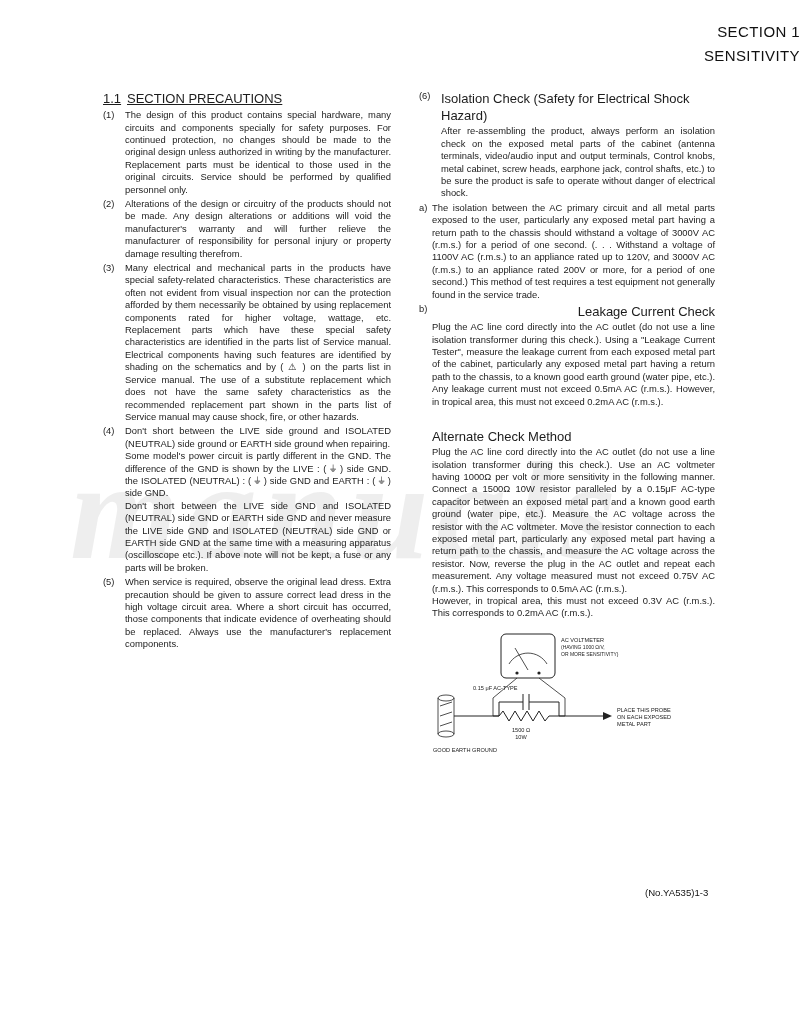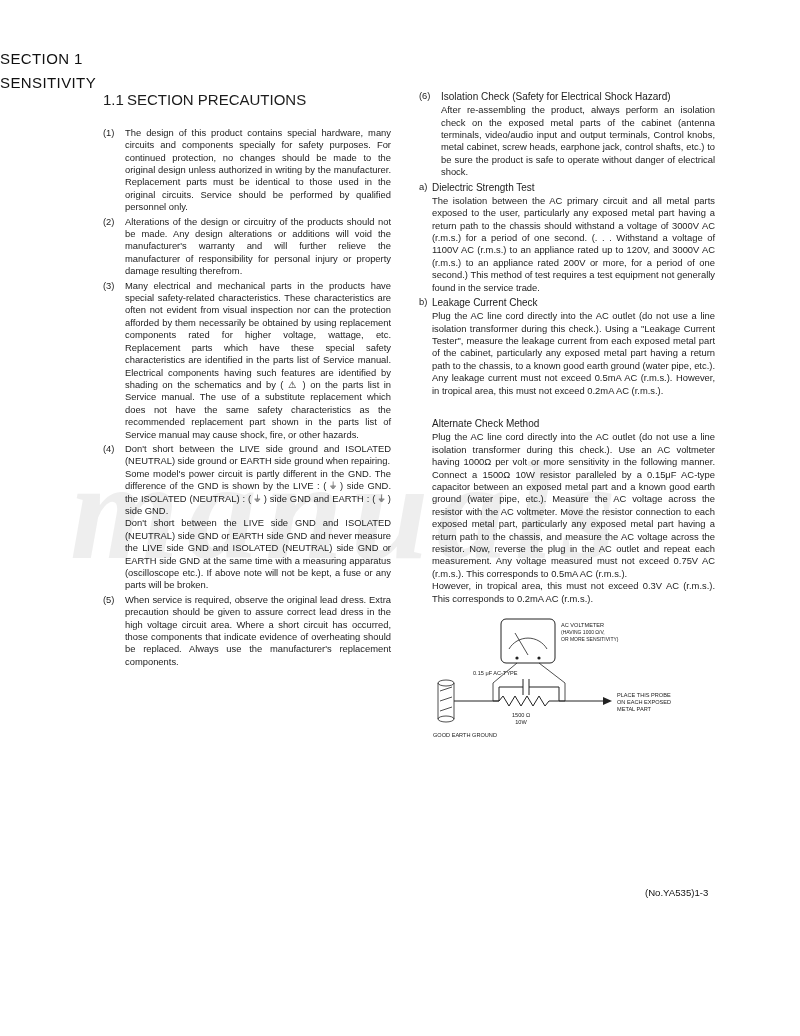--- a/index.html
+++ b/index.html
@@ -8,39 +8,39 @@
   .page { position:relative; width:800px; height:1036px; background:#ffffff; overflow:hidden; }
 
   .watermark {
     position:absolute; top:430px; left:70px; width:680px;
     font-family:"Liberation Serif", serif; font-style:italic;
     font-size:140px; letter-spacing:8px;
     color:rgba(150,150,150,0.16);
     z-index:0; user-select:none; white-space:nowrap;font-weight:bold;
   }
 
-  .title-block { position:absolute; top:50px; left:0; width:100%; text-align:left; z-index:1; }
+  .title-block { position:absolute; top:23px; left:0; width:100%; text-align:right; z-index:1; }
   .title-line { font-size:15px; color:#111; letter-spacing:0.4px; margin-bottom:7px; }
 
   .col { position:absolute; top:90px; font-size:9.4px; line-height:1.32; text-align:justify; z-index:1; }
   .col-left  { left:103px; width:288px; }
   .col-right { left:419px; width:296px; }
 
-  .heading { display:flex; margin-bottom:17px; font-size:15px; text-align:left; }
+  .heading { display:flex; margin-bottom:2px; font-size:13px; text-align:left;text-decoration:underline; }
   .heading .num { flex:0 0 24px; }
 
   .item { display:flex; margin-bottom:2px; }
   .item .num { flex:0 0 22px; }
   .item .txt { flex:1; white-space:pre-line; }
 
   .sub-item { display:flex; margin-bottom:2px; }
   .sub-item .num { flex:0 0 13px; }
   .sub-item .body-wrap { flex:1; }
 
-  .sub-title { text-align:left; font-size:10px; margin-bottom:1px; }
+  .sub-title { text-align:left; font-size:13px; margin-bottom:1px; }
   .body-text { white-space:pre-line; }
 
   .alt-block { margin-left:13px; margin-top:20px; }
   .alt-block .sub-title { margin-bottom:1px; }
 
   .diagram-wrap { margin-top:10px; margin-left:14px; }
   .diagram-wrap svg { display:block; }
   .dg-label { font-size:5.6px; fill:#222; font-family:"Liberation Sans", sans-serif; }
   .dg-label-sm { font-size:5px; fill:#222; font-family:"Liberation Sans", sans-serif; }
   .dg-line { stroke:#222; stroke-width:1; fill:none; }
@@ -97,29 +97,28 @@
   <div class="col col-right">
 
     <div class="item">
       <span class="num">(6)</span>
       <span class="txt"><span class="sub-title" style="display:block;">Isolation Check (Safety for Electrical Shock Hazard)</span><span class="body-text" style="display:block;">After re-assembling the product, always perform an isolation check on the exposed metal parts of the cabinet (antenna terminals, video/audio input and output terminals, Control knobs, metal cabinet, screw heads, earphone jack, control shafts, etc.) to be sure the product is safe to operate without danger of electrical shock.</span></span>
     </div>
 
     <div class="sub-item">
       <span class="num">a)</span>
       <span class="body-wrap">
-          <span class="sub-title" style="display:block;">Dielectric Strength Test</span>
           <span class="body-text" style="display:block;">The isolation between the AC primary circuit and all metal parts exposed to the user, particularly any exposed metal part having a return path to the chassis should withstand a voltage of 3000V AC (r.m.s.) for a period of one second. (. . . Withstand a voltage of 1100V AC (r.m.s.) to an appliance rated up to 120V, and 3000V AC (r.m.s.) to an appliance rated 200V or more, for a period of one second.) This method of test requires a test equipment not generally found in the service trade.</span>
         </span>
     </div>
 
     <div class="sub-item">
       <span class="num">b)</span>
       <span class="body-wrap">
-          <span class="sub-title" style="display:block;">Leakage Current Check</span>
+          <span class="sub-title" style="display:block;text-align:right;">Leakage Current Check</span>
           <span class="body-text" style="display:block;">Plug the AC line cord directly into the AC outlet (do not use a line isolation transformer during this check.). Using a "Leakage Current Tester", measure the leakage current from each exposed metal part of the cabinet, particularly any exposed metal part having a return path to the chassis, to a known good earth ground (water pipe, etc.). Any leakage current must not exceed 0.5mA AC (r.m.s.). However, in tropical area, this must not exceed 0.2mA AC (r.m.s.).</span>
         </span>
     </div>
 
     <div class="alt-block">
       <div class="sub-title">Alternate Check Method</div>
       <div class="body-text">Plug the AC line cord directly into the AC outlet (do not use a line isolation transformer during this check.). Use an AC voltmeter having 1000Ω per volt or more sensitivity in the following manner. Connect a 1500Ω 10W resistor paralleled by a 0.15μF AC-type capacitor between an exposed metal part and a known good earth ground (water pipe, etc.). Measure the AC voltage across the resistor with the AC voltmeter. Move the resistor connection to each exposed metal part, particularly any exposed metal part having a return path to the chassis, and measure the AC voltage across the resistor. Now, reverse the plug in the AC outlet and repeat each measurement. Any voltage measured must not exceed 0.75V AC (r.m.s.). This corresponds to 0.5mA AC (r.m.s.).
 However, in tropical area, this must not exceed 0.3V AC (r.m.s.). This corresponds to 0.2mA AC (r.m.s.).</div>
     </div>
 

